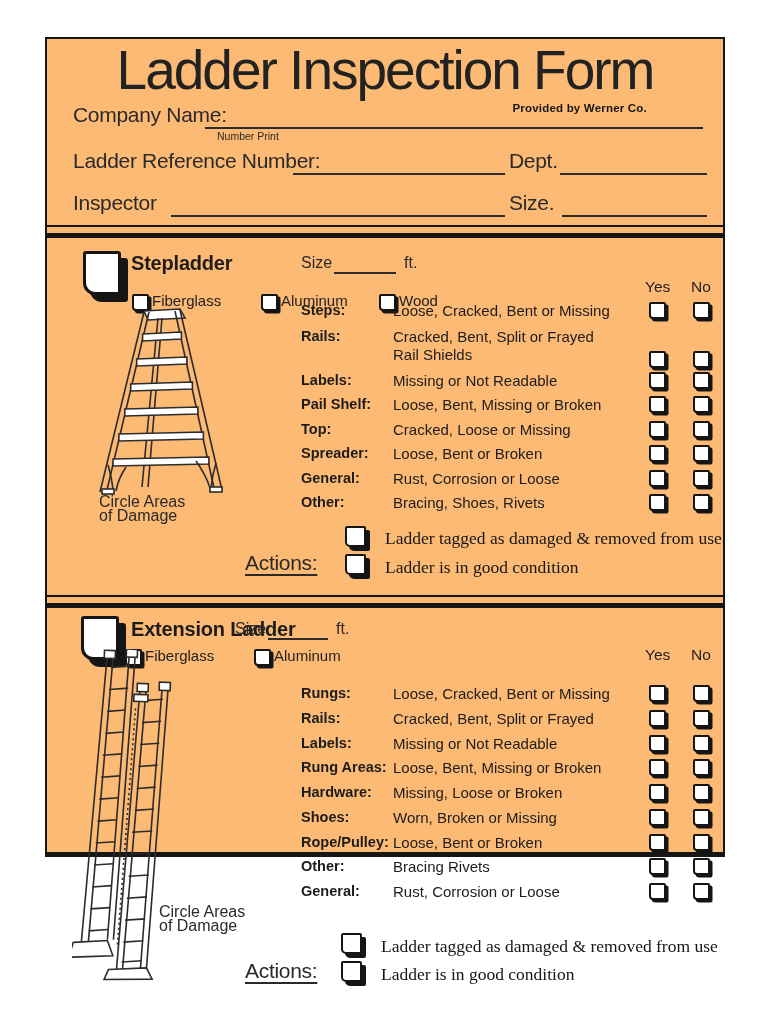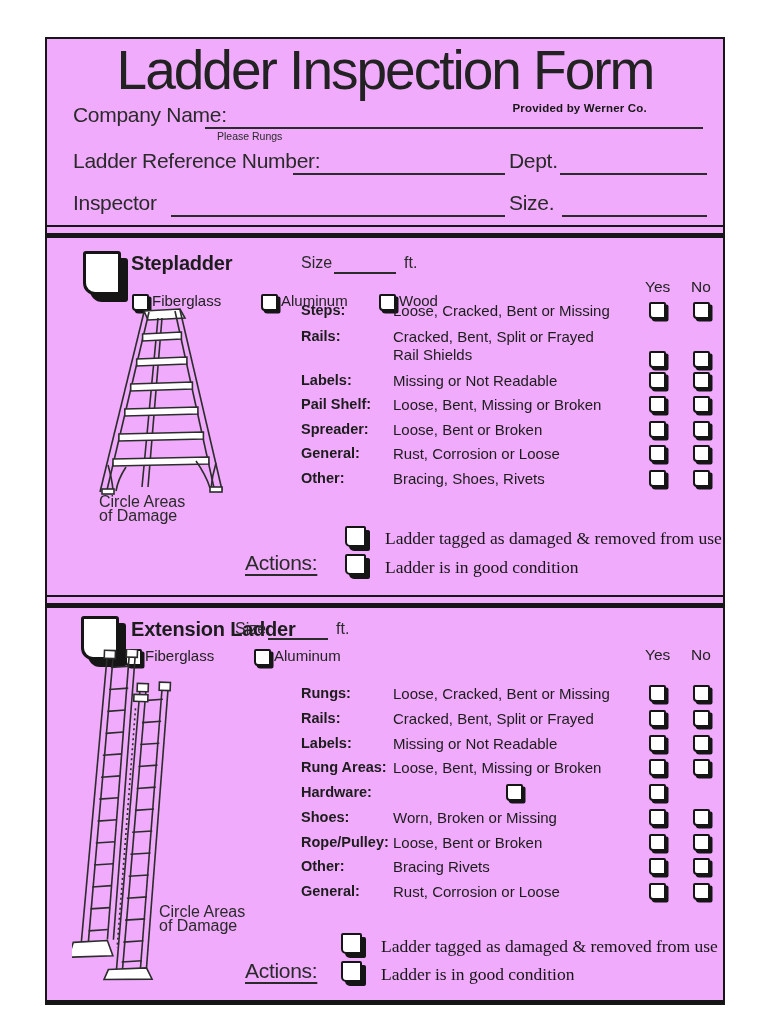--- a/index.html
+++ b/index.html
@@ -1,18 +1,18 @@
 <!DOCTYPE html>
 <html><head>
 <meta charset="utf-8">
 <style>
   html,body{margin:0;padding:0;background:#ffffff;}
   body{width:770px;height:1024px;position:relative;font-family:"Liberation Sans",sans-serif;color:#1c1c1c;overflow:hidden;}
-  .page{position:absolute;left:45px;top:37px;width:680px;height:968px;box-sizing:border-box;
-        border:2px solid #161616;border-bottom-width:5px;background:#f0abfc;}
+  .page{position:absolute;left:45px;top:37px;width:680px;height:820px;box-sizing:border-box;
+        border:2px solid #161616;border-bottom-width:5px;background:#fdba74;}
   .abs{position:absolute;}
   .title{width:100%;text-align:center;font-size:55px;letter-spacing:-2px;color:#222;line-height:58px;}
   .provided{font-size:11.5px;font-weight:bold;letter-spacing:.2px;color:#161616;}
   .hlabel{font-size:21px;letter-spacing:-.3px;color:#2a2a2a;white-space:nowrap;}
   .fill-line{border-bottom:2px solid #2b2b2b;height:1px;display:block;}
   .tiny{font-size:10.5px;color:#2a2a2a;}
   .divider-thin{left:0;width:100%;height:2px;background:#161616;}
   .divider-thick{left:0;width:100%;height:5px;background:#161616;}
   .bigbox{width:32px;height:38px;background:#fff;border:3.5px solid #151515;
           border-radius:3px 3px 3px 12px;box-shadow:7px 7px 0 #151515;}
@@ -41,21 +41,21 @@
 </head>
 <body>
 
 <div class="page">
 
   <div class="abs title" style="top:2px;">Ladder Inspection Form</div>
   <div class="abs provided" style="right:76px;top:63px;">Provided by Werner Co.</div>
 
   <div class="abs hlabel" style="left:26px;top:64px;">Company Name:</div>
   <span class="abs fill-line" style="left:158px;top:87px;width:498px;"></span>
-  <div class="abs tiny" style="left:170px;top:91px;">Please Rungs</div>
+  <div class="abs tiny" style="left:170px;top:91px;">Number Print</div>
 
   <div class="abs hlabel" style="left:26px;top:110px;">Ladder Reference Number:</div>
   <span class="abs fill-line" style="left:246px;top:133px;width:212px;"></span>
   <div class="abs hlabel" style="left:462px;top:110px;">Dept.</div>
   <span class="abs fill-line" style="left:513px;top:133px;width:147px;"></span>
 
   <div class="abs hlabel" style="left:26px;top:152px;">Inspector</div>
   <span class="abs fill-line" style="left:124px;top:175px;width:334px;"></span>
   <div class="abs hlabel" style="left:462px;top:152px;">Size.</div>
   <span class="abs fill-line" style="left:515px;top:175px;width:145px;"></span>
@@ -137,20 +137,30 @@
       <span class="cbcell">
           <span class="cb"></span>
         </span>
       <span class="cbcell">
           <span class="cb"></span>
         </span>
     </div>
     <div class="crow">
       <span class="rlabel">Pail Shelf:</span>
       <span class="rdesc">Loose, Bent, Missing or Broken</span>
+      <span class="cbcell">
+          <span class="cb"></span>
+        </span>
+      <span class="cbcell">
+          <span class="cb"></span>
+        </span>
+    </div>
+    <div class="crow">
+      <span class="rlabel">Top:</span>
+      <span class="rdesc">Cracked, Loose or Missing</span>
       <span class="cbcell">
           <span class="cb"></span>
         </span>
       <span class="cbcell">
           <span class="cb"></span>
         </span>
     </div>
     <div class="crow">
       <span class="rlabel">Spreader:</span>
       <span class="rdesc">Loose, Bent or Broken</span>
@@ -295,20 +305,21 @@
       <span class="rdesc">Loose, Bent, Missing or Broken</span>
       <span class="cbcell">
           <span class="cb"></span>
         </span>
       <span class="cbcell">
           <span class="cb"></span>
         </span>
     </div>
     <div class="crow h25">
       <span class="rlabel">Hardware:</span>
+      <span class="rdesc">Missing, Loose or Broken</span>
       <span class="cbcell">
           <span class="cb"></span>
         </span>
       <span class="cbcell">
           <span class="cb"></span>
         </span>
     </div>
     <div class="crow h25">
       <span class="rlabel">Shoes:</span>
       <span class="rdesc">Worn, Broken or Missing</span>

